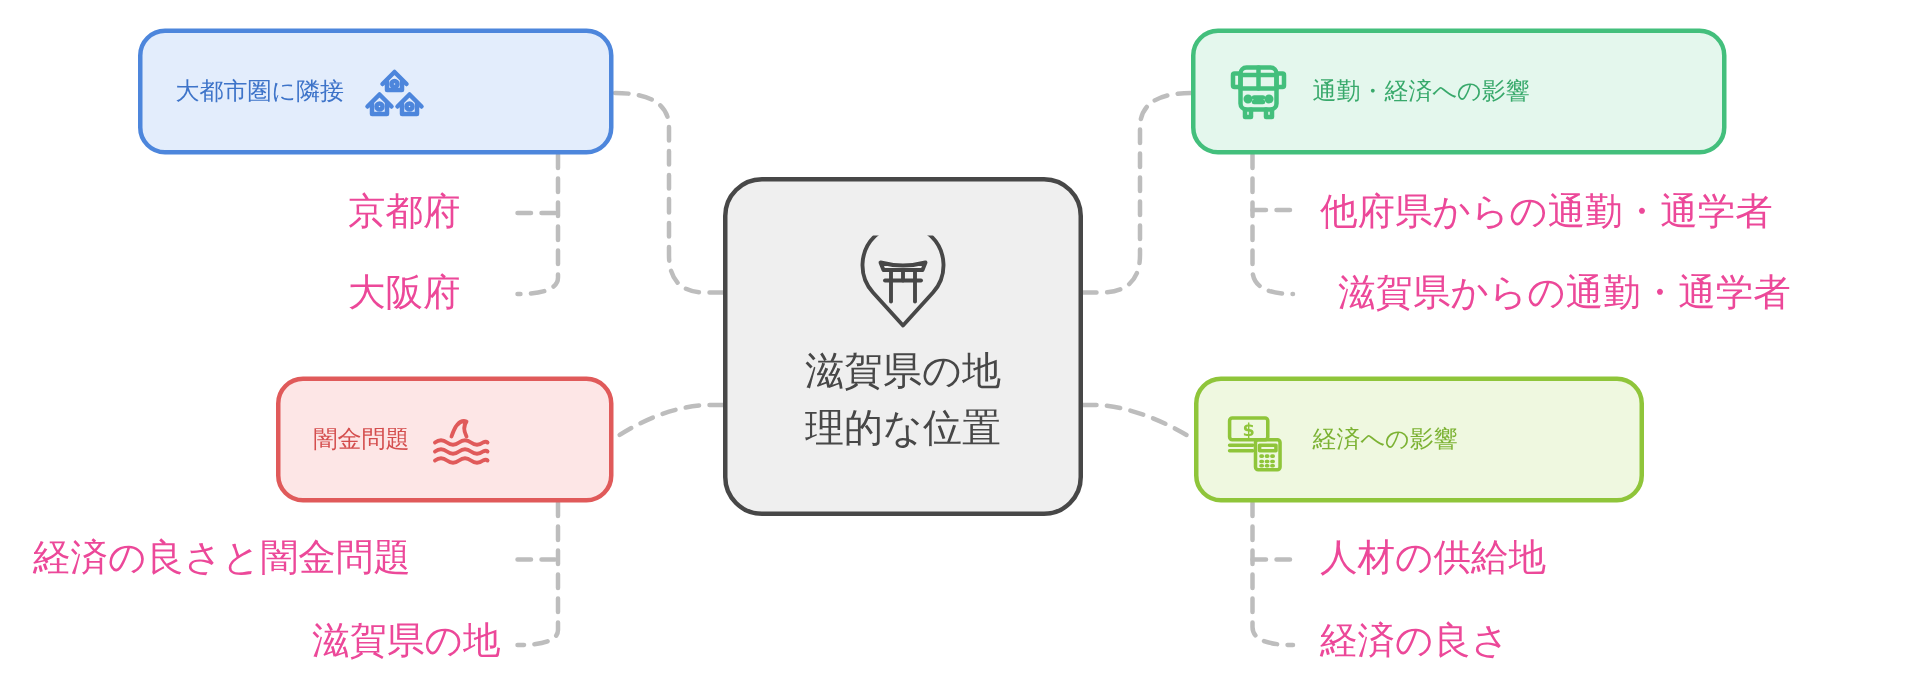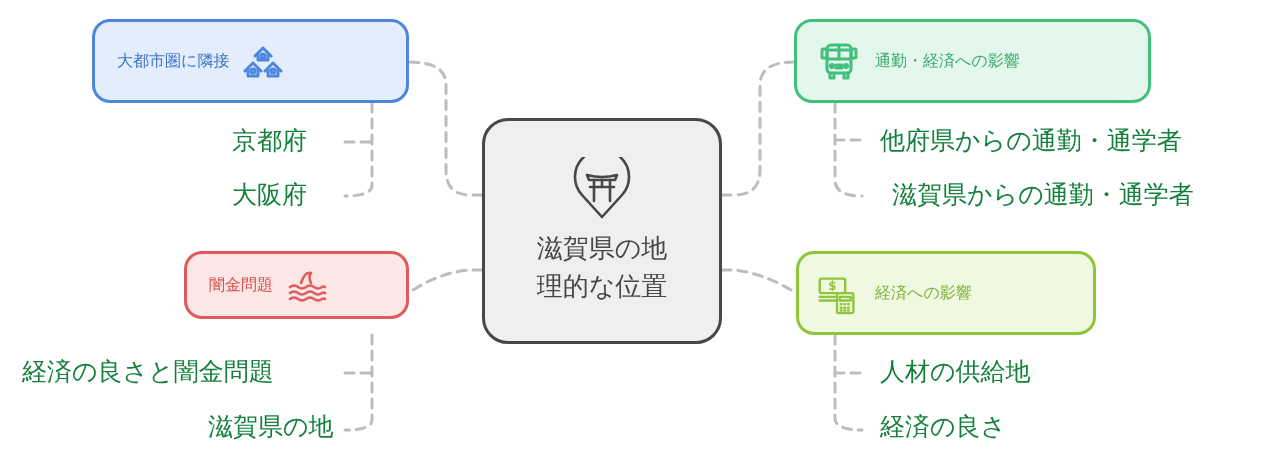--- a/index.html
+++ b/index.html
@@ -12,25 +12,25 @@
   .node .label { font-size:16px; white-space:nowrap; }
   .node .icon { display:inline-flex; width:40px; height:40px; }
   .center { left:482px; top:118px; width:240px; height:226px;
             background:#efefef; border-color:#474747; border-radius:26px;
             flex-direction:column; justify-content:center; }
   .center .label { color:#474747; font-size:26px; text-align:center; line-height:38px; white-space:normal; }
   .n-blue { left:92px; top:19px; width:317px; height:84px; background:#e3edfc; border-color:#4d86dc; padding-left:22px; }
   .n-blue .label { color:#3e74c9; }
   .n-green { left:794px; top:19px; width:357px; height:84px; background:#e4f7ed; border-color:#43bf7c; padding-left:22px; }
   .n-green .label { color:#38a96b; }
-  .n-red { left:184px; top:251px; width:225px; height:68px; background:#fde6e6; border-color:#e05a5a; padding-left:22px; }
+  .n-red { left:184px; top:251px; width:225px; height:84px; background:#fde6e6; border-color:#e05a5a; padding-left:22px; }
   .n-red .label { color:#d44e4e; }
   .n-lime { left:796px; top:251px; width:300px; height:84px; background:#eff8e0; border-color:#8fc53a; padding-left:18px; }
   .n-lime .label { color:#7cb233; }
-  .leaf { position:absolute; font-size:25px; color:#15803d; white-space:nowrap; }
+  .leaf { position:absolute; font-size:25px; color:#ec4899; white-space:nowrap; }
 </style>
 </head>
 <body>
 
 <div class="canvas">
 
   <svg class="links" viewBox="0 0 1280 465">
     <g fill="none" stroke="#bdbdbd" stroke-width="3" stroke-dasharray="9 7" stroke-linecap="round">
 
       <path d="M482 195 L470 195 Q446 195 446 170 L446 85 Q446 62 410 62"></path>

